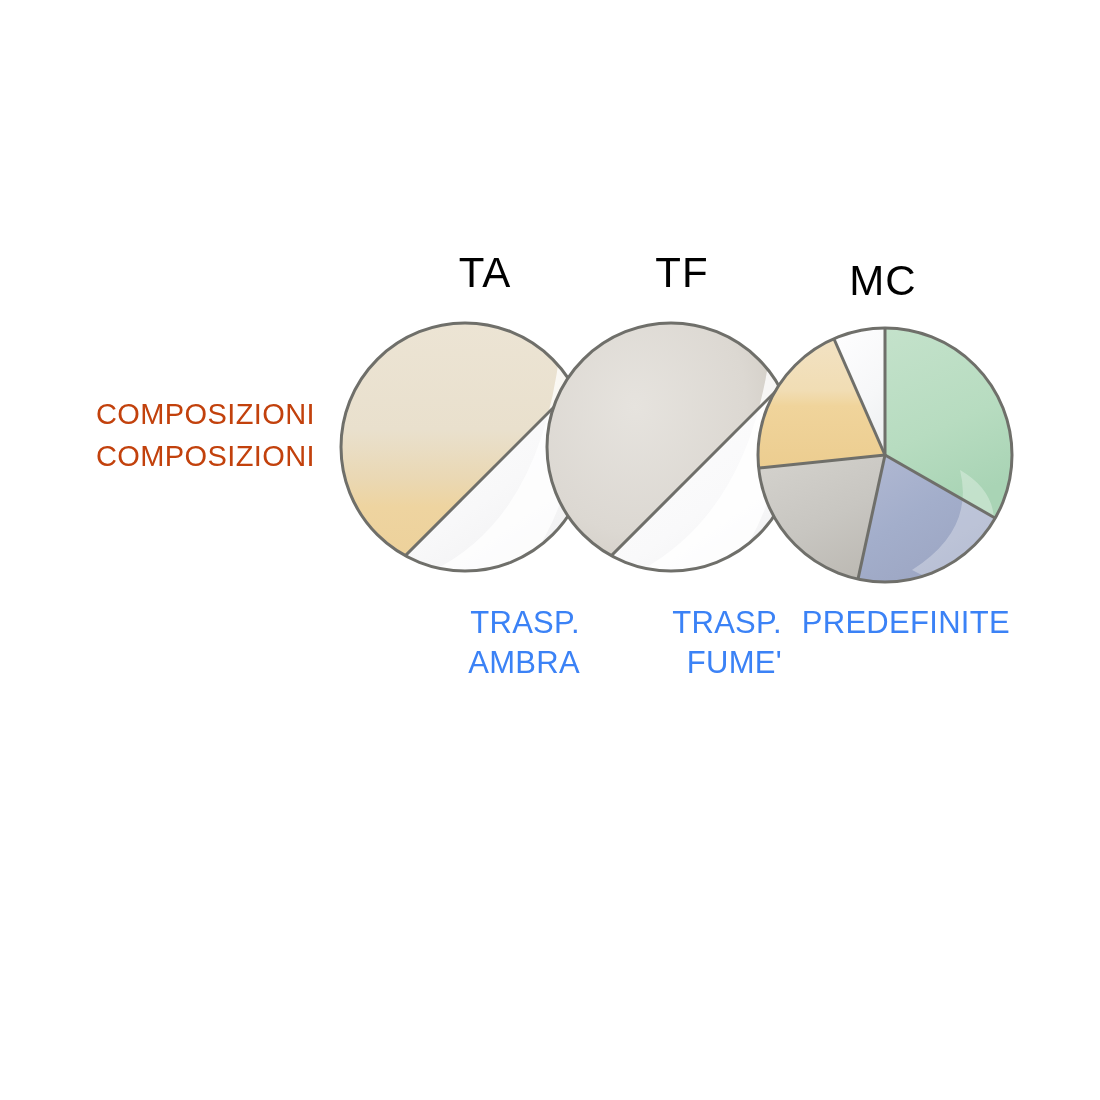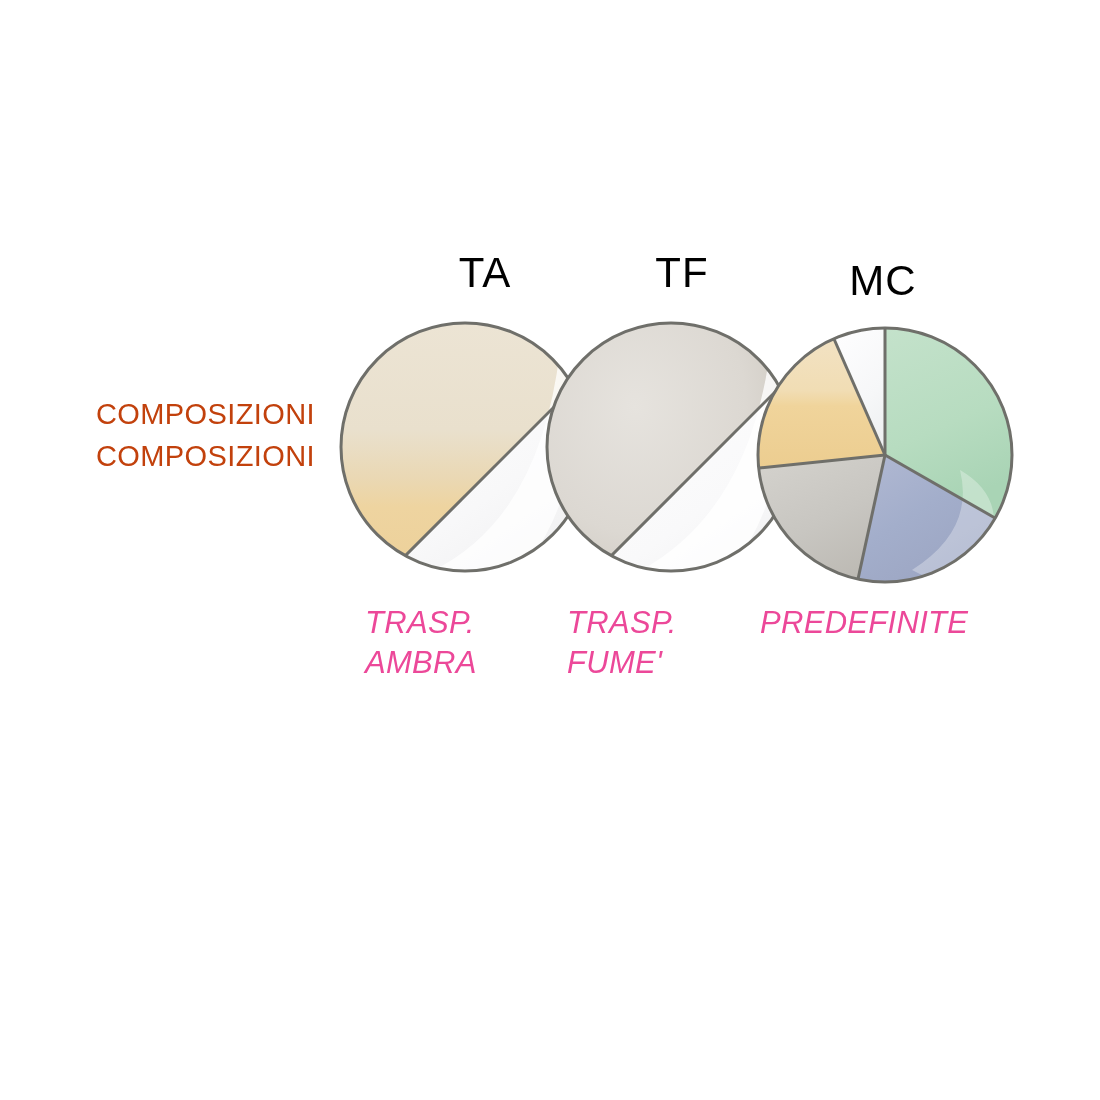--- a/index.html
+++ b/index.html
@@ -48,27 +48,26 @@
     text-align: center;
     width: 120px;
   }
   #code-ta { left: 425px; top: 252px; }
   #code-tf { left: 622px; top: 252px; }
   #code-mc { left: 823px; top: 260px; }
 
   
   .circle-label {
     position: absolute;
-    color: #ec4899;
+    color: #3b82f6;
     font-size: 31px;
     line-height: 40px;
     letter-spacing: 0.3px;
-    text-align: left;
+    text-align: right;
     white-space: pre-line;
-    font-style: italic;
   }
   #label-ta { left: 365px; top: 603px; width: 215px; }
   #label-tf { left: 567px; top: 603px; width: 215px; }
   #label-mc { left: 760px; top: 603px; width: 250px; }
 
   
   #pies {
     position: absolute;
     left: 0;
     top: 0;

